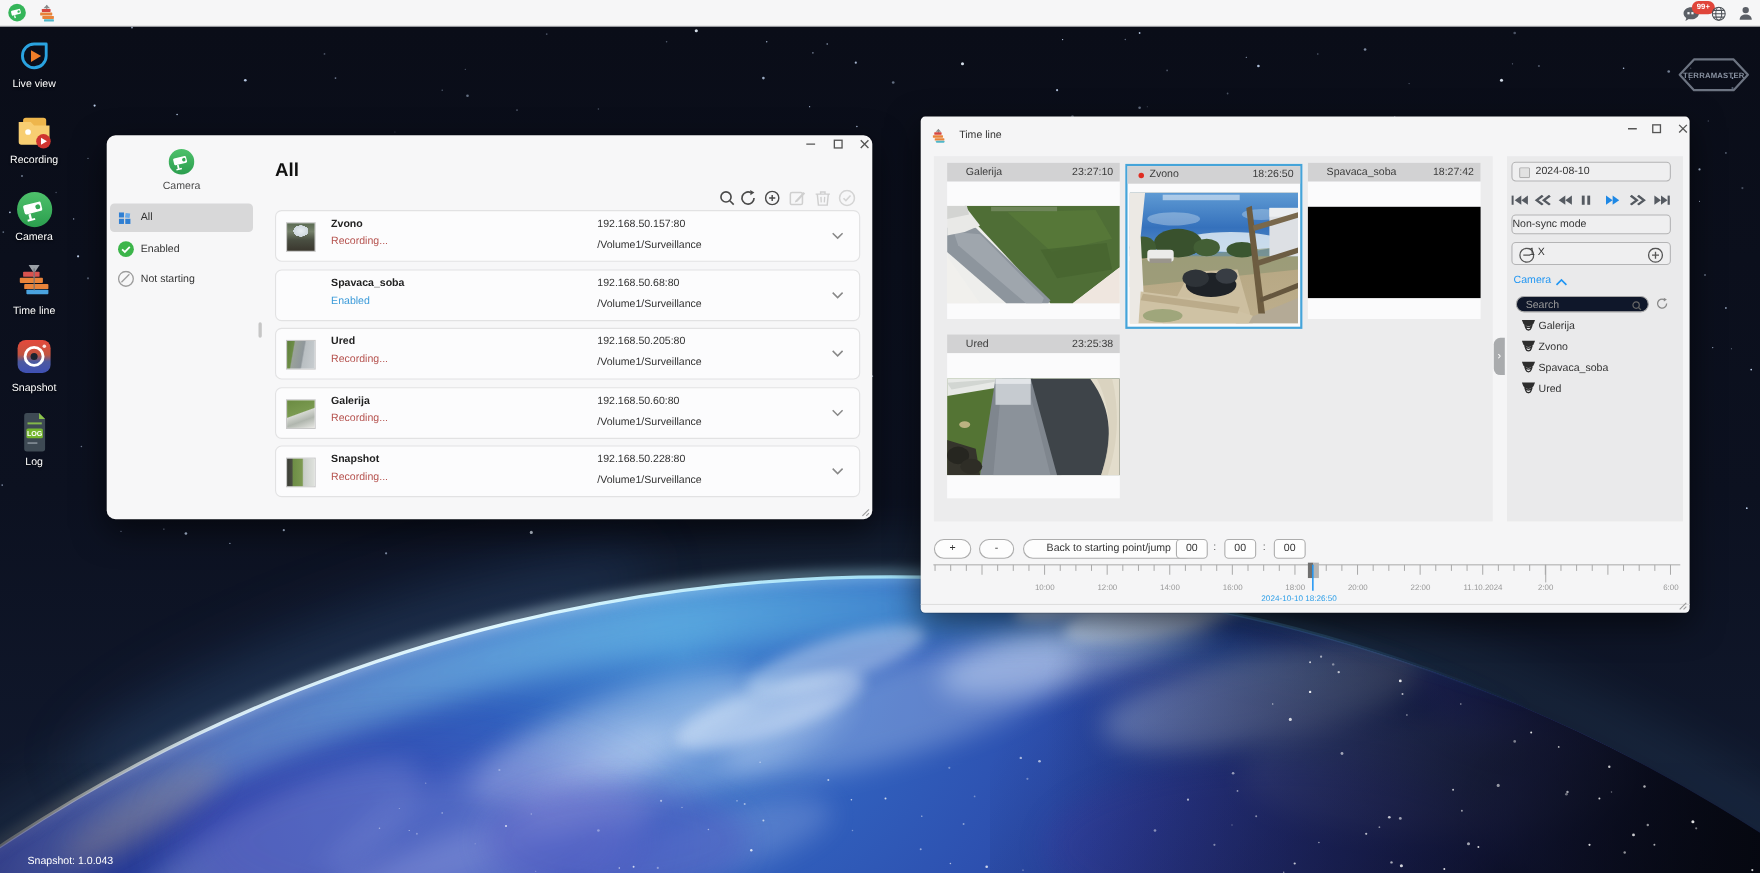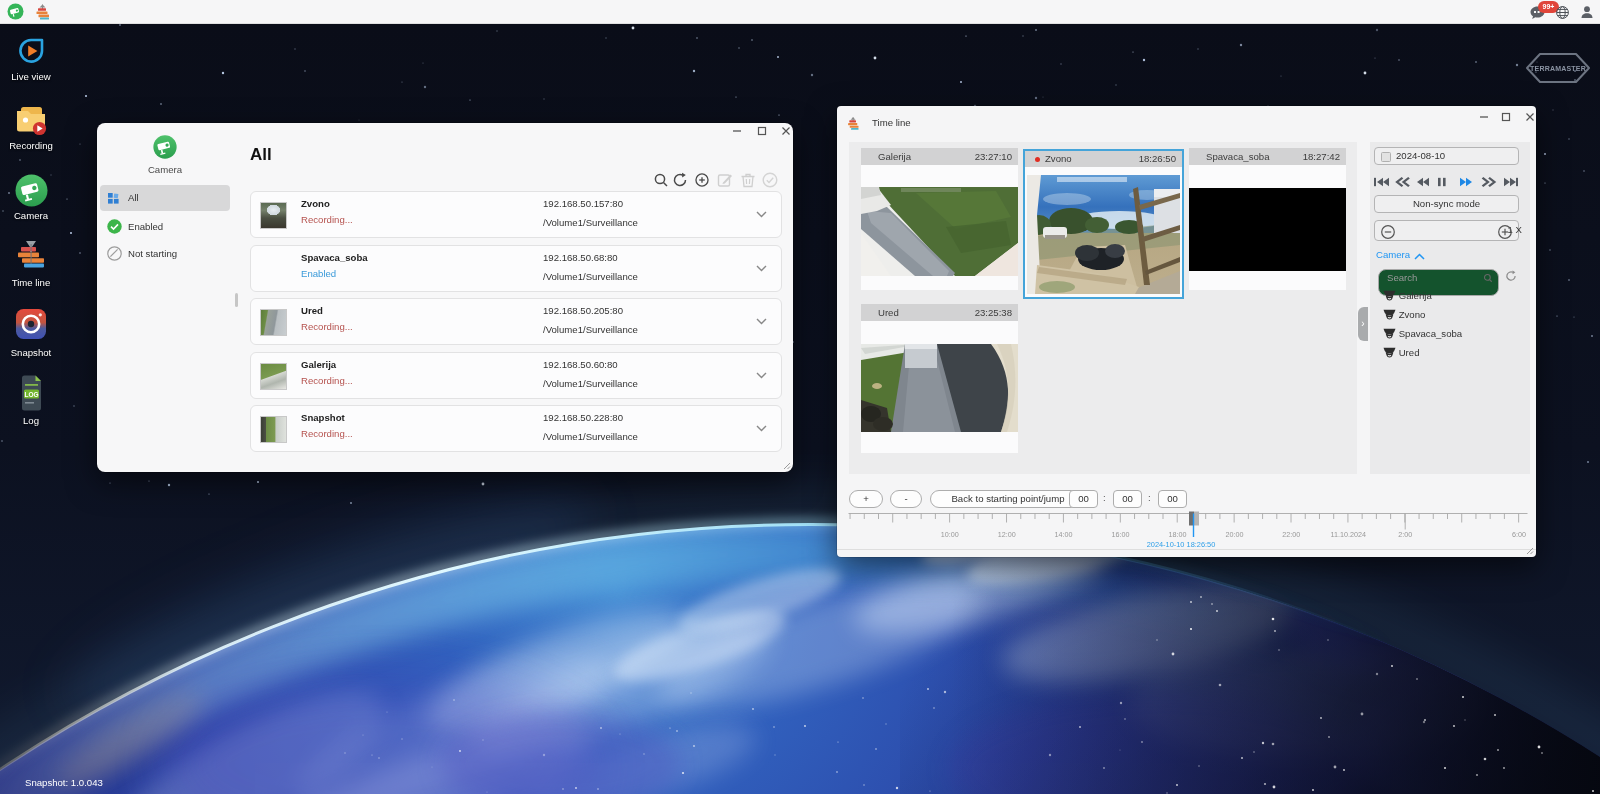--- a/index.html
+++ b/index.html
@@ -838,38 +838,38 @@
       <path d="M86 1 L92 6 L86 11 Z"></path>
         <path d="M92 1 L98 6 L92 11 Z"></path>
     </g>
     <path d="M108.5 1 L114 6 L108.5 11 M115 1 L120.5 6 L115 11" fill="none" stroke="#555a61" stroke-width="2.4"></path>
     <g fill="#555a61">
       <path d="M130 1 L136 6 L130 11 Z"></path>
         <path d="M136 1 L142 6 L136 11 Z"></path>
         <rect x="142" y="1" width="2" height="10"></rect>
     </g>
   </svg>
-  <div class="gbox" style="top:89px;height:18px;text-align:center;line-height:16px;color:#333">Non-sync mode</div>
+  <div class="gbox" style="top:89px;height:18px;line-height:16px;color:#333">Non-sync mode</div>
   <div class="gbox" style="top:114px;height:21px">
     <svg class="abs" style="left:6px;top:3.5px" width="14" height="14" viewBox="0 0 14 14">
         <circle cx="7" cy="7" r="6.3" fill="none" stroke="#555" stroke-width="1.2"></circle>
         <line x1="3.8" y1="7" x2="10.2" y2="7" stroke="#555" stroke-width="1.2"></line>
       </svg>
-    <div class="abs" style="left:4px;top:3px;width:100%;text-align:right;color:#333">1 X</div>
+    <div class="abs" style="left:15px;top:3px;width:100%;text-align:left;color:#333">1 X</div>
     <svg class="abs" style="right:6px;top:3.5px" width="14" height="14" viewBox="0 0 14 14">
         <circle cx="7" cy="7" r="6.3" fill="none" stroke="#555" stroke-width="1.2"></circle>
         <line x1="3.8" y1="7" x2="10.2" y2="7" stroke="#555" stroke-width="1.2"></line>
         <line x1="7" y1="3.8" x2="7" y2="10.2" stroke="#555" stroke-width="1.2"></line>
       </svg>
   </div>
   <div class="abs" style="left:539px;top:143px;color:#2196f3">Camera</div>
     <svg class="abs" style="left:577px;top:147px" width="11" height="7" viewBox="0 0 11 7">
       <path d="M1 6 L5.5 1.5 L10 6" fill="none" stroke="#2196f3" stroke-width="1.5"></path>
     </svg>
-  <div class="abs" style="left:541px;top:163px;width:121px;height:27px;background:#14532d;border:1px solid #a8a8a8;border-radius:8px">
+  <div class="abs" style="left:541px;top:163px;width:121px;height:15px;background:#0f172a;border:1px solid #a8a8a8;border-radius:8px">
     <div class="abs" style="left:8px;top:1.5px;color:#999">Search</div>
     <svg class="abs" style="right:5px;top:2.5px" width="10" height="10" viewBox="0 0 16 16">
         <circle cx="7" cy="7" r="4.6" fill="none" stroke="#666" stroke-width="1.8"></circle>
         <line x1="10.5" y1="10.5" x2="14" y2="14" stroke="#666" stroke-width="1.8"></line>
       </svg>
   </div>
   <svg class="abs" style="left:668px;top:164px" width="12" height="12" viewBox="0 0 16 16">
       <path d="M13.5 8 A5.5 5.5 0 1 1 10.5 3.1" fill="none" stroke="#8a8a8a" stroke-width="1.6"></path>
       <path d="M10 0.8 L13.8 3 L10.2 5.6 Z" fill="#8a8a8a"></path>
     </svg>

